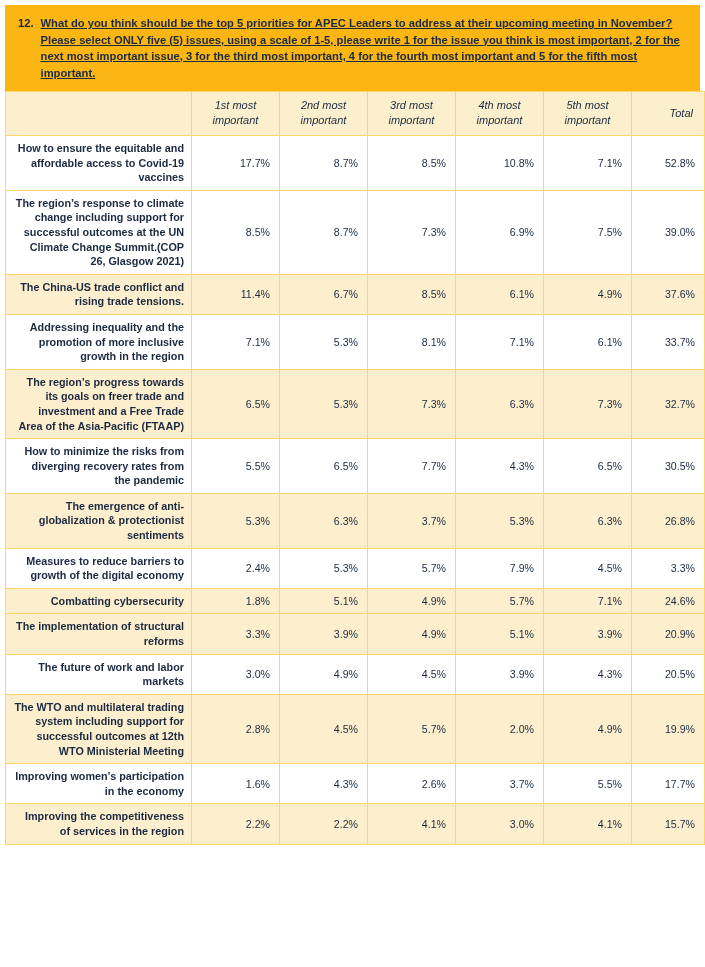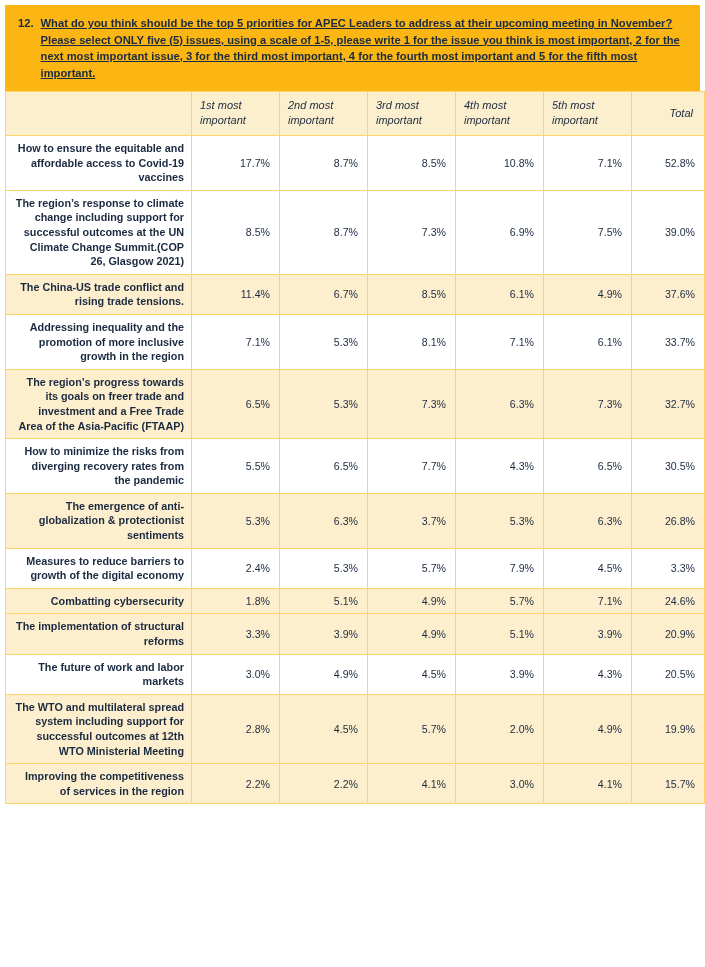--- a/index.html
+++ b/index.html
@@ -75,21 +75,21 @@
   
   thead th {
     background: #FCEFCD;
     color: #1B2A41;
     font-style: italic;
     font-weight: normal;
     font-size: 11px;
     line-height: 15px;
     padding: 6px 8px 7px 8px;
     height: 44px;
-    text-align: left;
+    text-align: center;
   }
   thead th.h-label {
     border-left: 1px solid #FBD46A;
   }
   thead th.h-total {
     text-align: right;
     padding-right: 11px;
   }
 
   
@@ -241,27 +241,36 @@
         <tr class="plain">
           <td class="label">The future of work and labor markets</td>
           <td class="num">3.0%</td>
           <td class="num">4.9%</td>
           <td class="num">4.5%</td>
           <td class="num">3.9%</td>
           <td class="num">4.3%</td>
           <td class="num">20.5%</td>
         </tr>
         <tr class="alt">
-          <td class="label">The WTO and multilateral spread system including support for successful outcomes at 12th WTO Ministerial Meeting</td>
+          <td class="label">The WTO and multilateral trading system including support for successful outcomes at 12th WTO Ministerial Meeting</td>
           <td class="num">2.8%</td>
           <td class="num">4.5%</td>
           <td class="num">5.7%</td>
           <td class="num">2.0%</td>
           <td class="num">4.9%</td>
           <td class="num">19.9%</td>
+        </tr>
+        <tr class="plain">
+          <td class="label">Improving women’s participation in the economy</td>
+          <td class="num">1.6%</td>
+          <td class="num">4.3%</td>
+          <td class="num">2.6%</td>
+          <td class="num">3.7%</td>
+          <td class="num">5.5%</td>
+          <td class="num">17.7%</td>
         </tr>
         <tr class="alt">
           <td class="label">Improving the competitiveness of services in the region</td>
           <td class="num">2.2%</td>
           <td class="num">2.2%</td>
           <td class="num">4.1%</td>
           <td class="num">3.0%</td>
           <td class="num">4.1%</td>
           <td class="num">15.7%</td>
         </tr>

